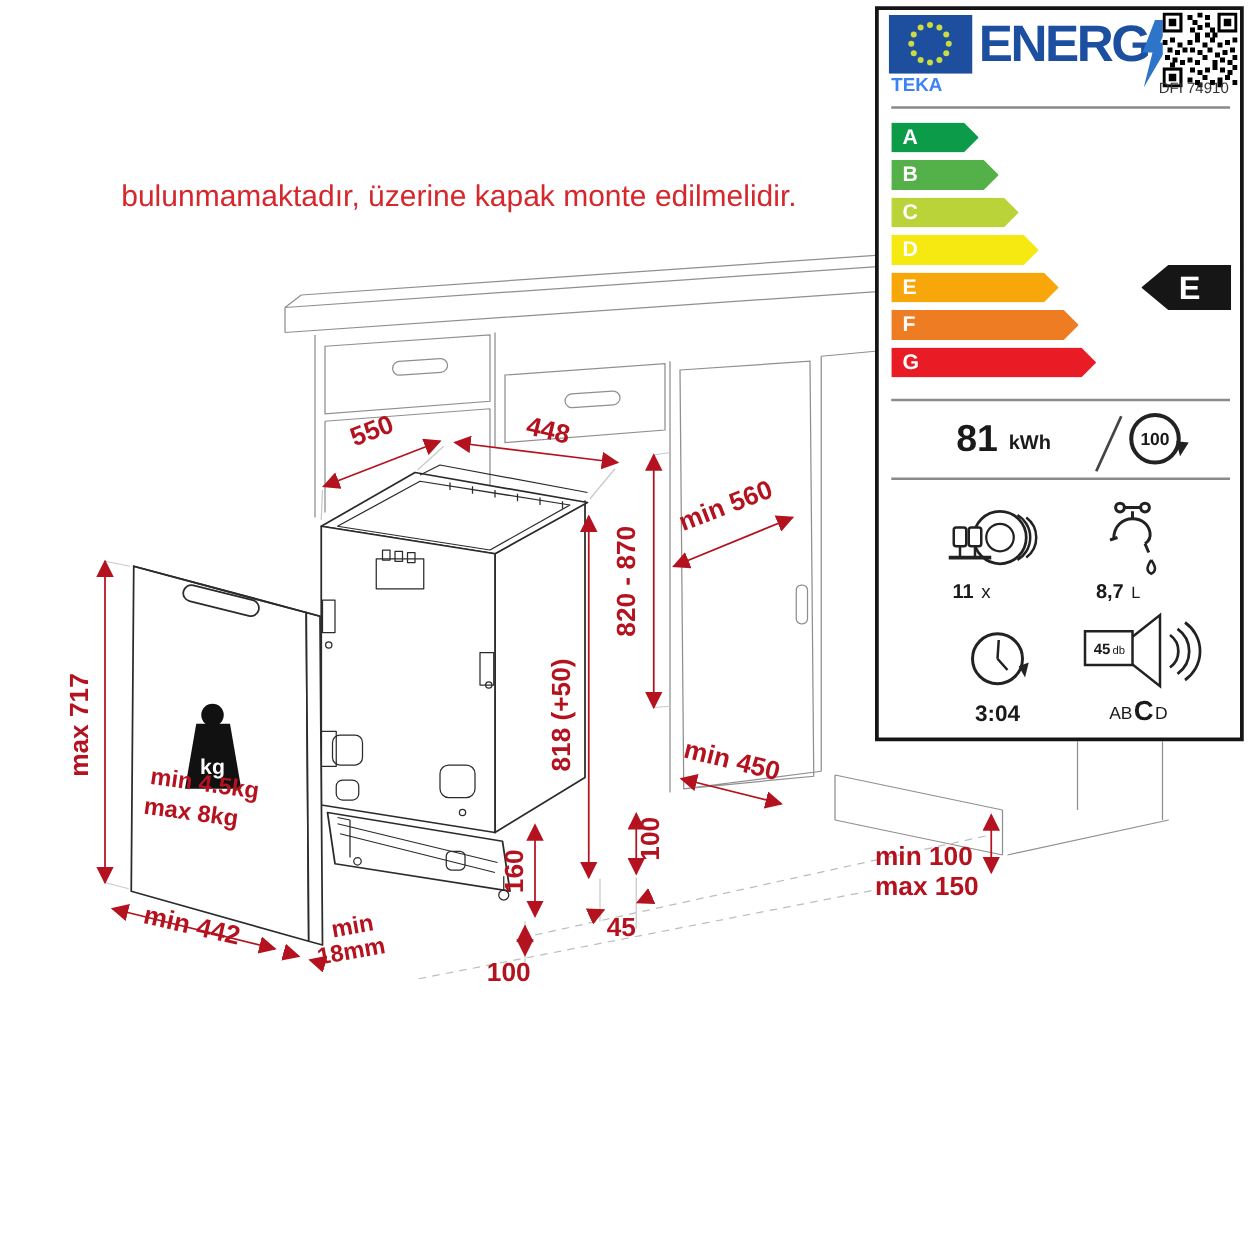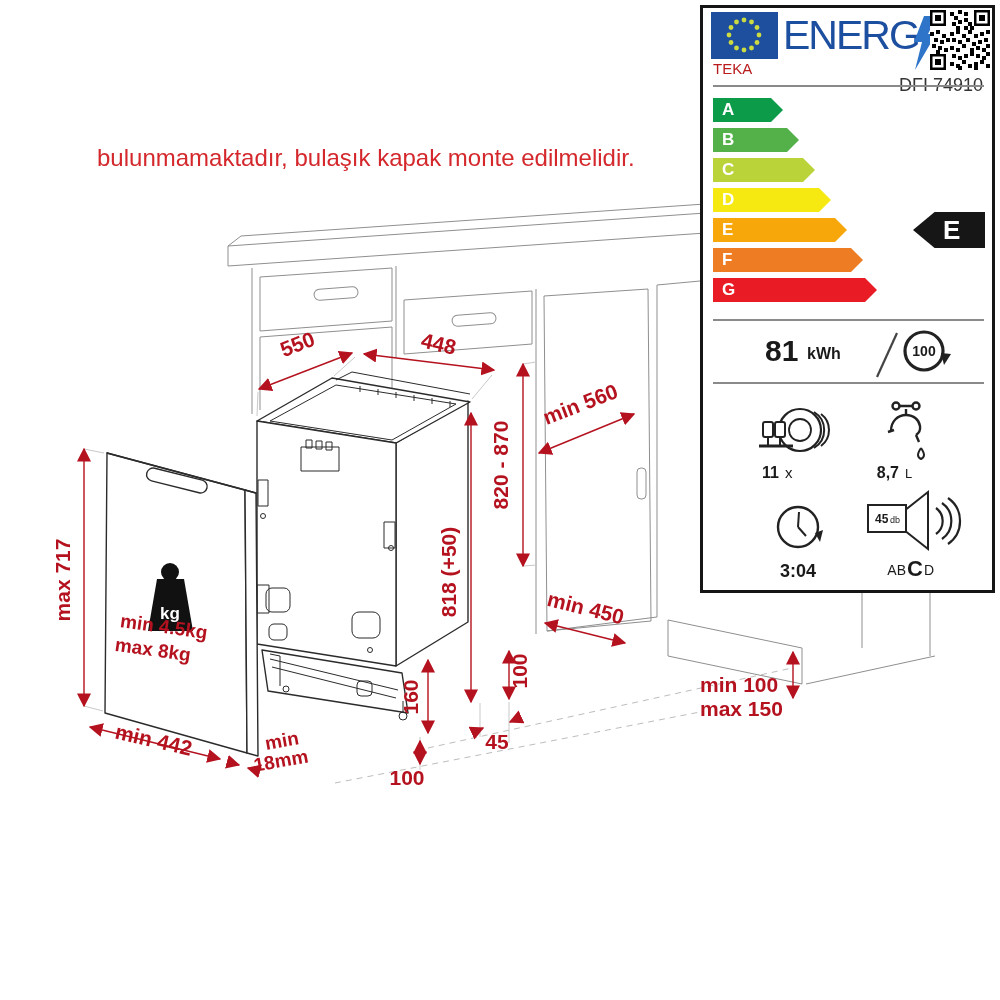--- a/index.html
+++ b/index.html
@@ -21,26 +21,26 @@
   .dims text{fill:#b5121f;font-weight:bold;font-size:21px;text-anchor:middle}
   .dims text.small{font-size:19px}
   .dims text.start{text-anchor:start}
   .kgtxt{fill:#fff;font-weight:bold;font-size:17px;text-anchor:middle;stroke:none}
 
   
   .label{position:absolute;left:700px;top:5px;width:289px;height:582px;
          background:#fff;border:3px solid #151515;z-index:3}
   .label *{box-sizing:border-box}
   .flag{position:absolute;left:8px;top:4px}
-  .energ{position:absolute;left:80px;top:4px;font-size:41px;font-weight:normal;
+  .energ{position:absolute;left:80px;top:4px;font-size:41px;font-weight:bold;
          color:#1d4fa0;letter-spacing:-2px}
   .bolt{position:absolute;left:209px;top:4px}
   .qr{position:absolute;right:2px;top:2px}
-  .brand{position:absolute;left:10px;top:52px;font-size:15px;font-weight:normal;color:#b91c1c}
-  .model{position:absolute;right:9px;top:67px;font-size:18px;color:#333}
+  .brand{position:absolute;left:10px;top:52px;font-size:15px;font-weight:bold;color:#3b82f6}
+  .model{position:absolute;right:9px;top:55px;font-size:12px;color:#333}
   .sep1{position:absolute;left:10px;right:8px;top:77px;border-top:2px solid #8a8a8a}
   .bar{position:absolute;left:10px;height:24px;color:#fff;font-weight:bold;
        font-size:17px;line-height:24px;padding-left:9px;
        clip-path:polygon(0 0,calc(100% - 12px) 0,100% 50%,calc(100% - 12px) 100%,0 100%)}
   .bA{top:90px;width:70px;background:#0c9b49}
   .bB{top:120px;width:86px;background:#54b14a}
   .bC{top:150px;width:102px;background:#bad339}
   .bD{top:180px;width:118px;background:#f6e912}
   .bE{top:210px;width:134px;background:#f7a70a}
   .bF{top:240px;width:150px;background:#ee7c23}
@@ -48,21 +48,21 @@
   .pointer{position:absolute;left:210px;top:204px;width:72px;height:36px;background:#161616;
            clip-path:polygon(0 50%,30% 0,100% 0,100% 100%,30% 100%);
            color:#fff;font-weight:bold;font-size:26px;line-height:36px;padding-left:30px}
   .lower{position:absolute;left:0;top:0}
   .lower text{fill:#1a1a1a}
 </style>
 </head>
 <body>
 
 <div class="notes">
-  <div>bulunmamaktadır, bulaşık kapak monte edilmelidir.</div>
+  <div>bulunmamaktadır, üzerine kapak monte edilmelidir.</div>
 </div>
 
 <svg class="scene" viewBox="0 0 1000 1000">
   <defs>
     <marker id="ah" viewBox="0 0 10 10" refX="9" refY="5" markerWidth="10" markerHeight="10" orient="auto-start-reverse">
         <path d="M0,0 L10,5 L0,10 z" fill="#b5121f"></path>
       </marker>
   </defs>
 
   <g class="furn">

